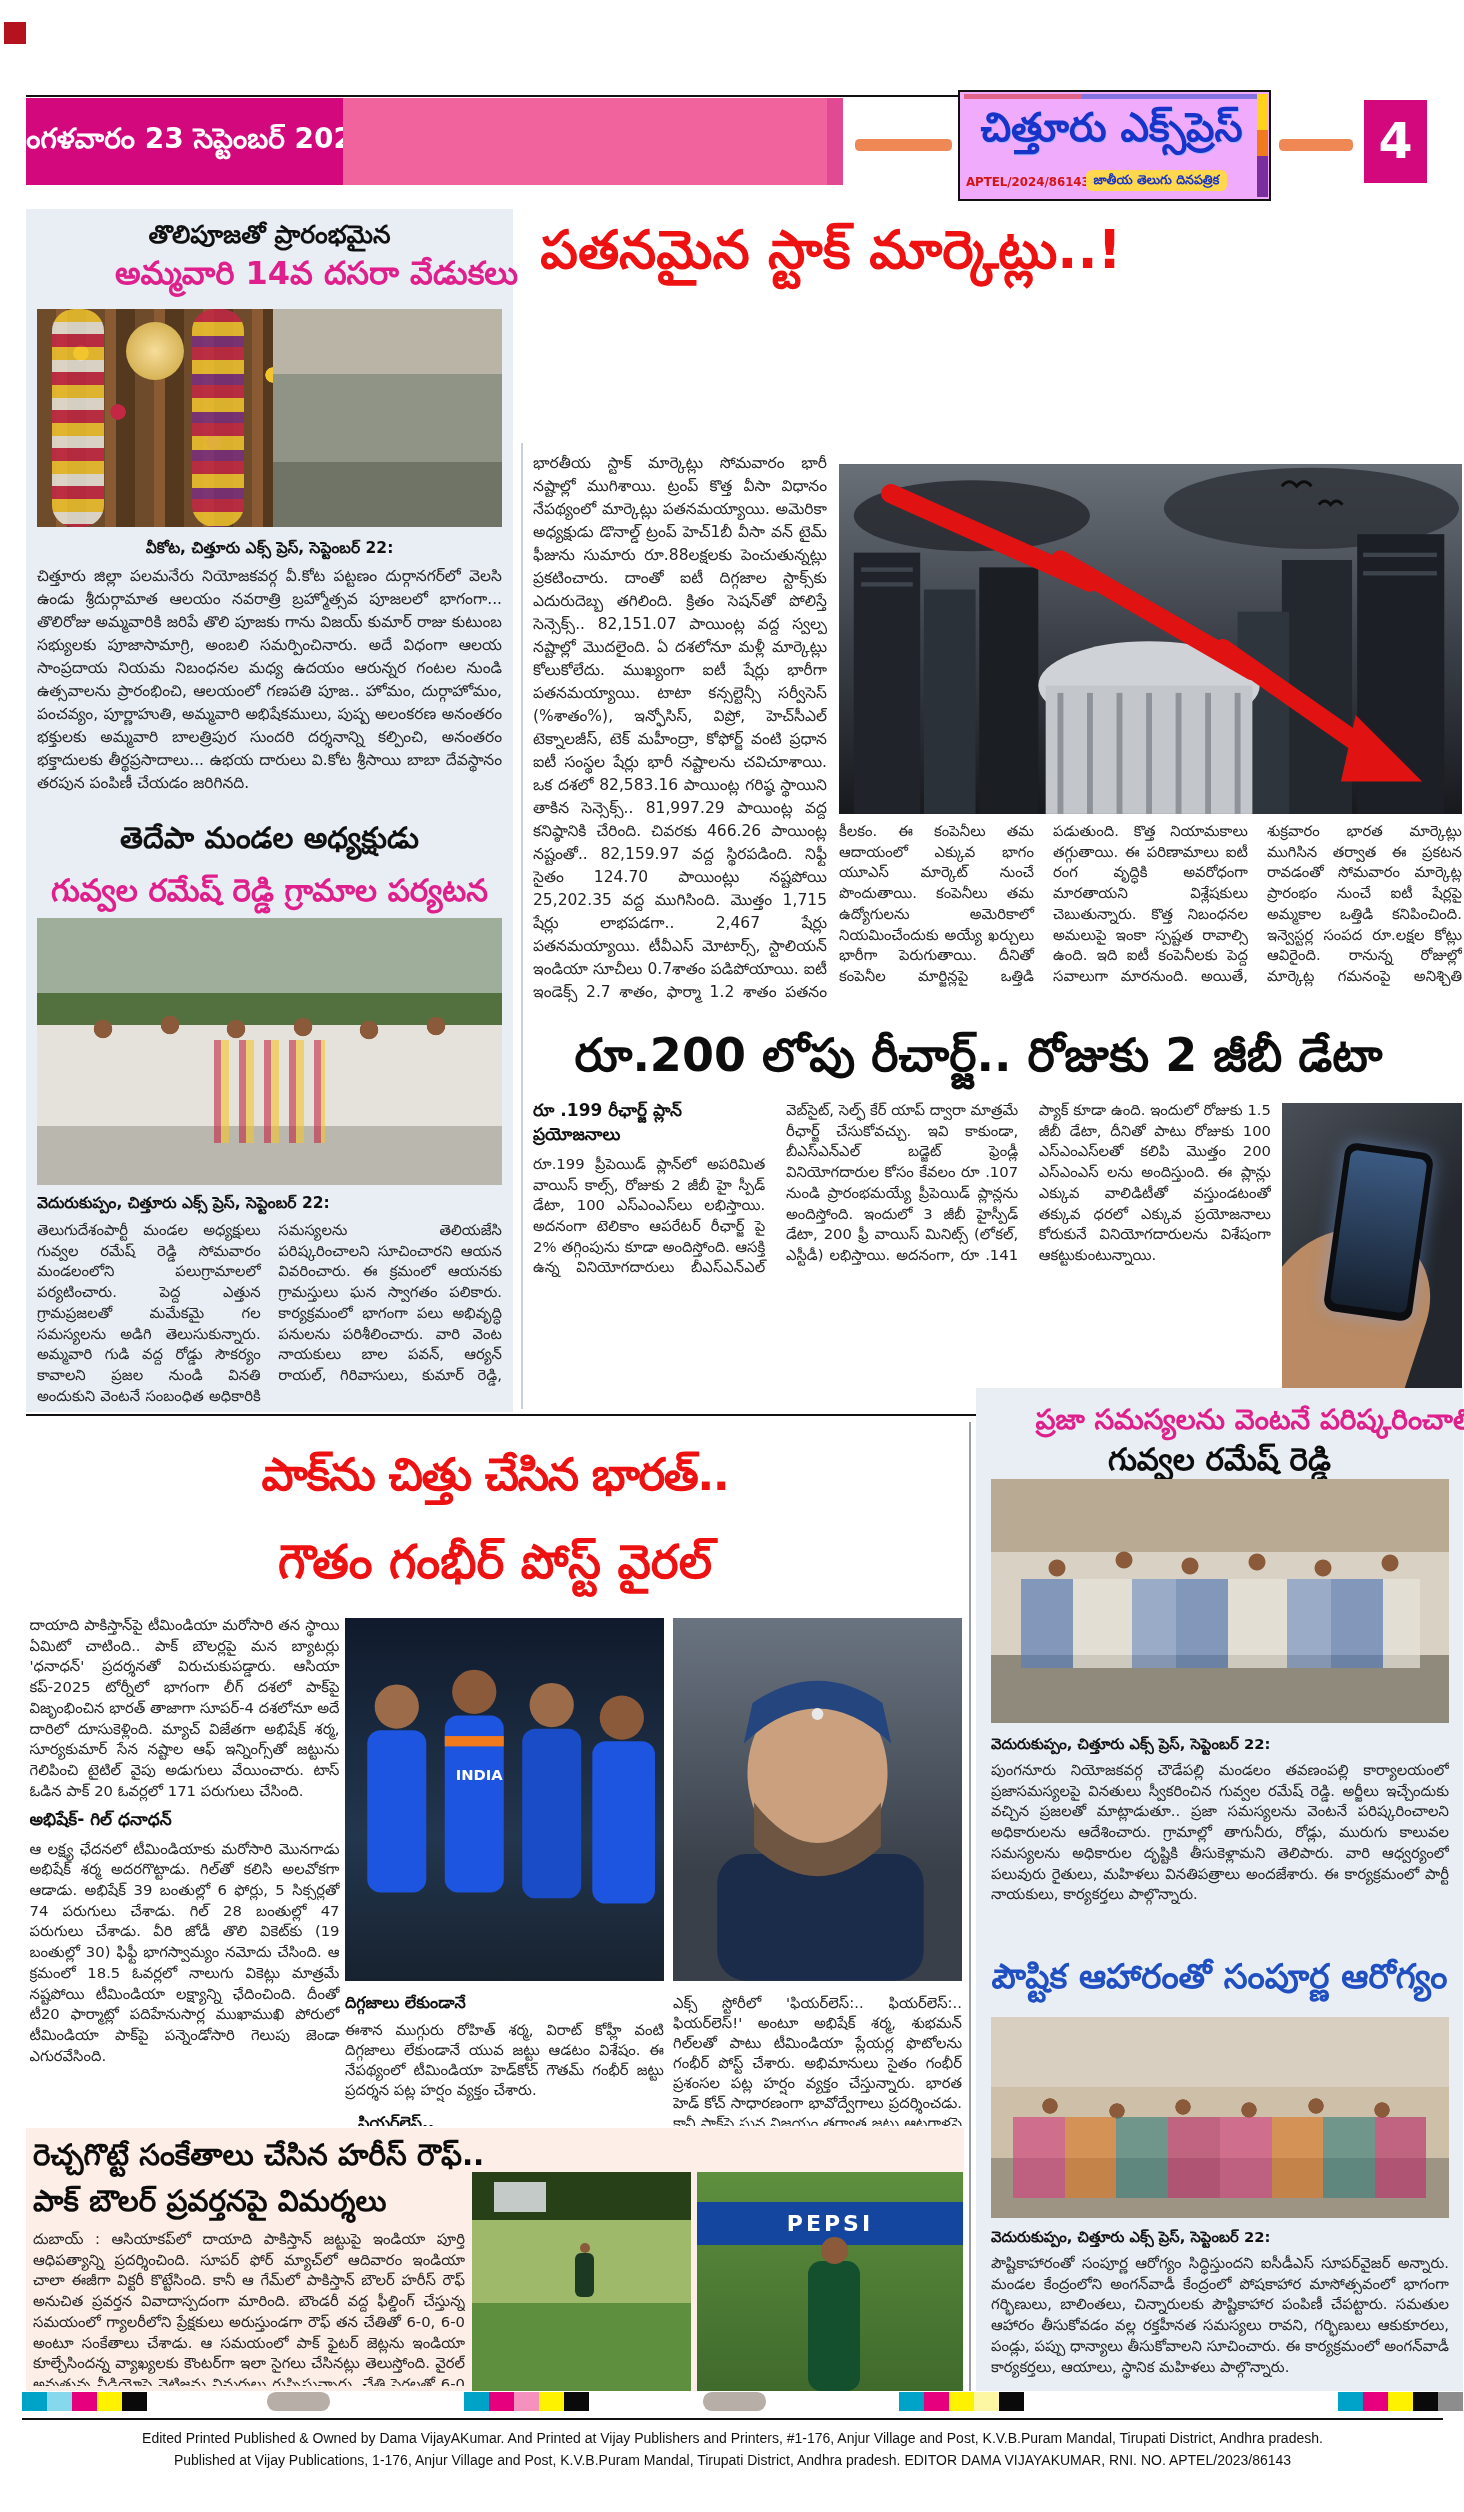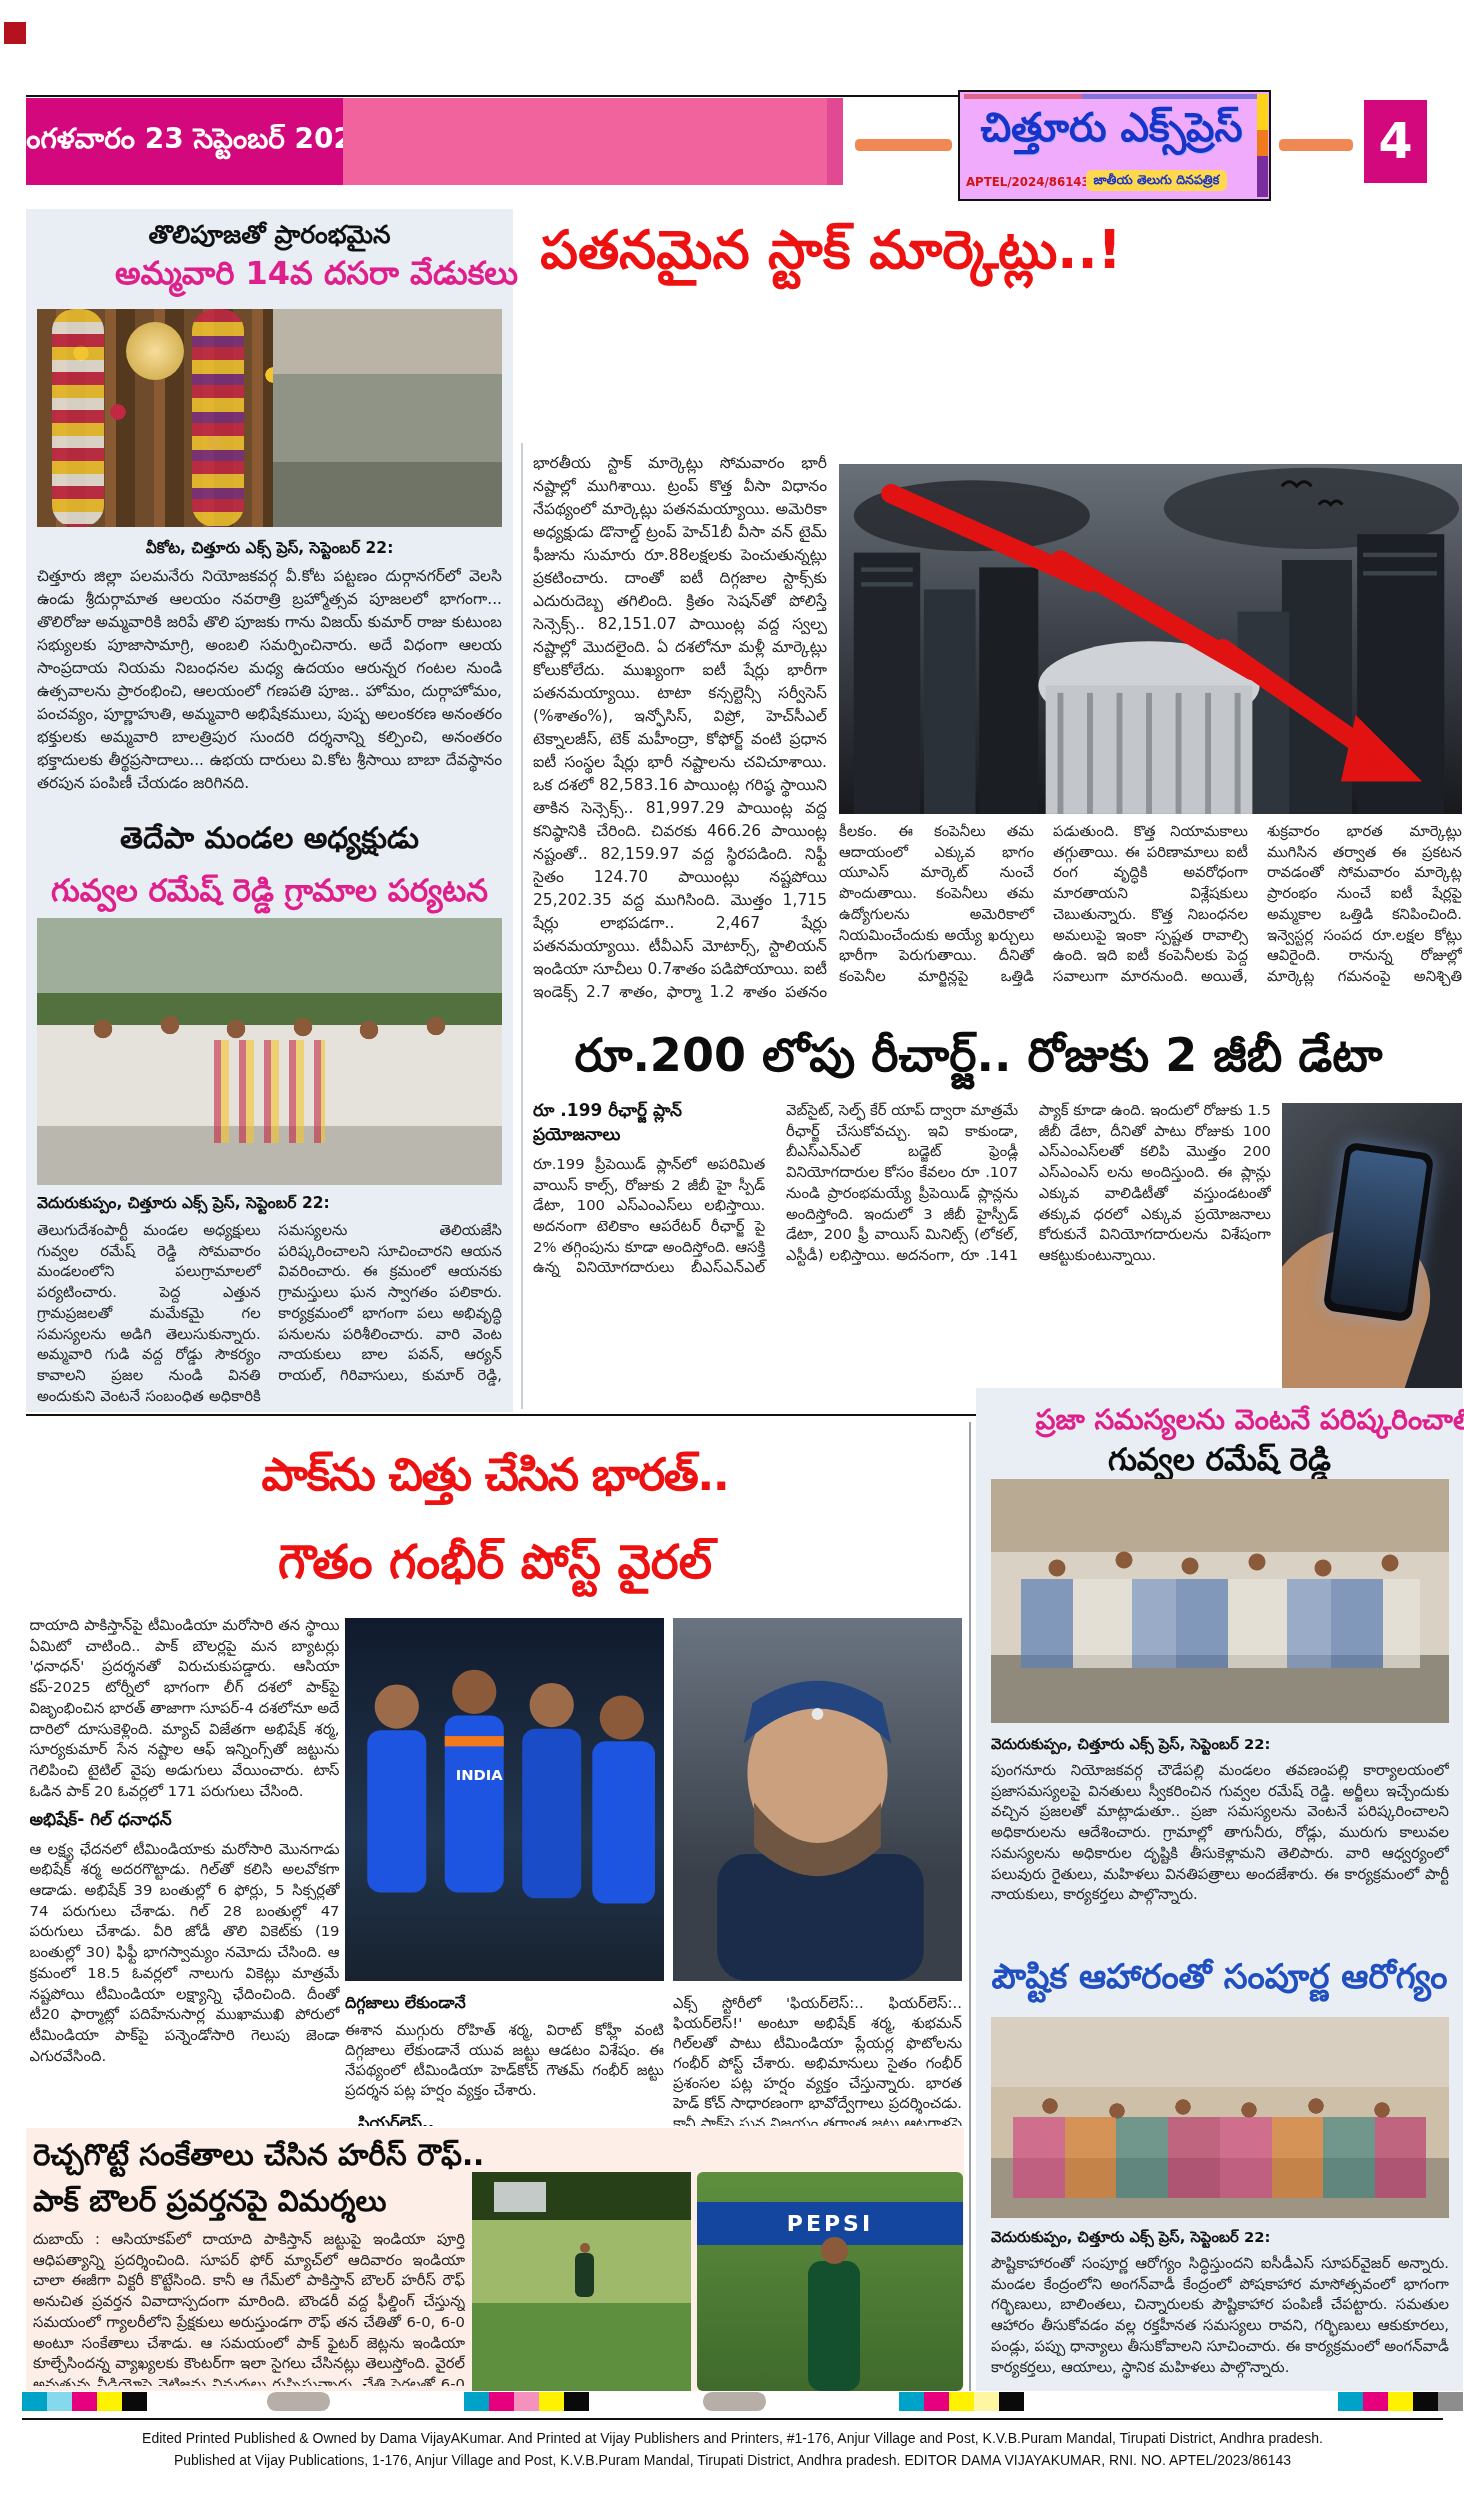--- a/index.html
+++ b/index.html
@@ -211,21 +211,21 @@
   <div class="abs nowrap" style="left:33px;top:2184px;width:432px;font-size:29.5px;font-weight:900;color:#0d0d0d;">పాక్ బౌలర్ ప్రవర్తనపై విమర్శలు</div>
   <div class="abs jst clip" style="left:33px;top:2229px;width:432px;height:157px;font-size:14.8px;line-height:20.7px;color:#242424;">దుబాయ్ : ఆసియాకప్‌లో దాయాది పాకిస్తాన్ జట్టుపై ఇండియా పూర్తి ఆధిపత్యాన్ని ప్రదర్శించింది. సూపర్ ఫోర్ మ్యాచ్‌లో ఆదివారం ఇండియా చాలా ఈజీగా విక్టరీ కొట్టేసింది. కానీ ఆ గేమ్‌లో పాకిస్తాన్ బౌలర్ హరీస్ రౌఫ్ అనుచిత ప్రవర్తన వివాదాస్పదంగా మారింది. బౌండరీ వద్ద ఫీల్డింగ్ చేస్తున్న సమయంలో గ్యాలరీలోని ప్రేక్షకులు అరుస్తుండగా రౌఫ్ తన చేతితో 6-0, 6-0 అంటూ సంకేతాలు చేశాడు. ఆ సమయంలో పాక్ ఫైటర్ జెట్లను ఇండియా కూల్చేసిందన్న వ్యాఖ్యలకు కౌంటర్‌గా ఇలా సైగలు చేసినట్లు తెలుస్తోంది. వైరల్ అవుతున్న వీడియోపై నెటిజన్లు విమర్శలు గుప్పిస్తున్నారు. చేతి సైగలతో 6-0 అని చూపించడం సరికాదని మండిపడుతున్నారు.</div>
 
   <div class="abs clip" style="left:472px;top:2172px;width:219px;height:219px;
        background:linear-gradient(#274018 0 22%,#9fb96a 22% 60%,#5e8f3e 60% 100%);">
     <div class="abs" style="left:22px;top:10.3px;width:52px;height:29.5px;background:#dfe3e6;opacity:.85;"></div>
     <div class="abs" style="left:103px;top:81px;width:19px;height:44px;background:#1c3a23;border-radius:5.9px;"></div>
     <div class="abs" style="left:108px;top:71px;width:10.3px;height:10.3px;background:#8a5a3a;border-radius:50%;"></div>
   </div>
 
-  <div class="abs clip" style="left:697px;top:2172px;width:266px;height:219px;background:linear-gradient(#5e8f3e,#3f6a2c);border-radius:6px;">
+  <div class="abs clip" style="left:697px;top:2172px;width:266px;height:219px;background:linear-gradient(#5e8f3e,#3f6a2c);">
     <div class="abs" style="left:0;top:29.5px;width:266px;height:43px;background:#1446a0;display:flex;align-items:center;justify-content:center;">
       <span style="color:#fff;font-weight:900;font-size:22px;letter-spacing:3px;">PEPSI</span>
     </div>
     <div class="abs" style="left:111px;top:89px;width:52px;height:130px;background:#14502e;border-radius:13.3px;"></div>
     <div class="abs" style="left:124px;top:65px;width:26.6px;height:26.6px;background:#8a5a3a;border-radius:50%;"></div>
   </div>
 
   <div class="abs" style="left:976px;top:1388px;width:487px;height:1003px;background:#e9eef4;"></div>
 
   <div class="abs ctr nowrap mag" style="left:976px;top:1403px;width:557px;font-size:28px;">ప్రజా సమస్యలను వెంటనే పరిష్కరించాలి</div>

